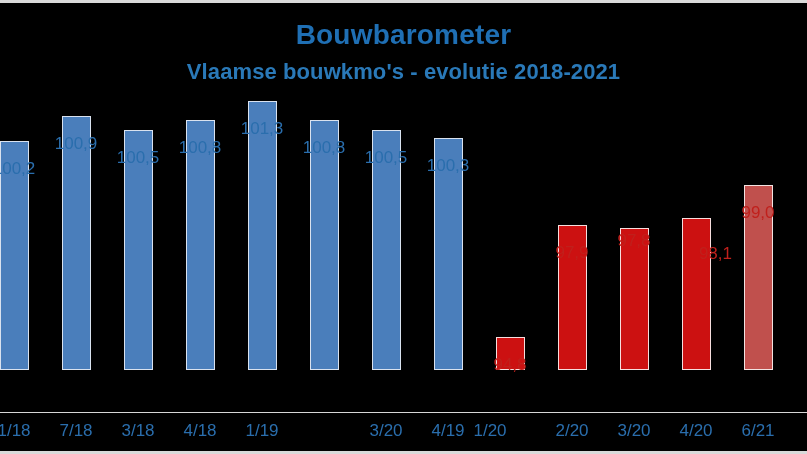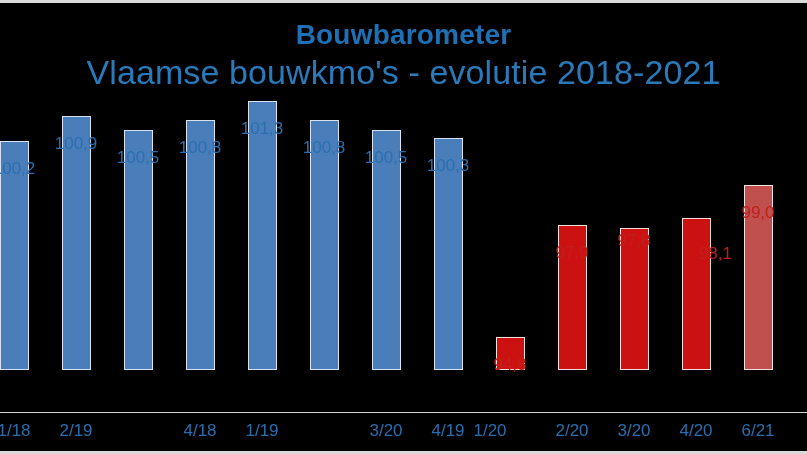--- a/index.html
+++ b/index.html
@@ -42,22 +42,22 @@
     pointer-events: none;
   }
   .chart-title {
     font-size: 28px;
     font-weight: bold;
     color: #1f6fb4;
     line-height: 38px;
     letter-spacing: 0.2px;
   }
   .chart-subtitle {
-    font-size: 34px;
-    font-weight: normal;
+    font-size: 22px;
+    font-weight: bold;
     color: #2a79b8;
     line-height: 36px;
     letter-spacing: 0.1px;
   }
 
   
   #plot-area {
     position: absolute;
     left: 0;
     top: 0;
@@ -185,21 +185,22 @@
         <div class="bar red" style="height: 152.46px;"></div>
       </div>
       <div class="bar-label red" style="left: 660px; top: 244px; text-align: right;">98,1</div>
       <div class="bar-group" style="left: 743.5px;">
         <div class="bar red-muted" style="height: 185.13px;"></div>
       </div>
       <div class="bar-label red" style="left: 722px; top: 202.87px;">99,0</div>
     </div>
 
 <div class="cat-label" style="left: -22px;">1/18</div>
-    <div class="cat-label" style="left: 40px;">2/19</div>
+    <div class="cat-label" style="left: 40px;">7/18</div>
+    <div class="cat-label" style="left: 102px;">3/18</div>
     <div class="cat-label" style="left: 164px;">4/18</div>
     <div class="cat-label" style="left: 226px;">1/19</div>
     <div class="cat-label" style="left: 350px;">3/20</div>
     <div class="cat-label" style="left: 412px;">4/19</div>
     <div class="cat-label" style="left: 454px;">1/20</div>
     <div class="cat-label" style="left: 536px;">2/20</div>
     <div class="cat-label" style="left: 598px;">3/20</div>
     <div class="cat-label" style="left: 660px;">4/20</div>
     <div class="cat-label" style="left: 722px;">6/21</div>
   </div>

